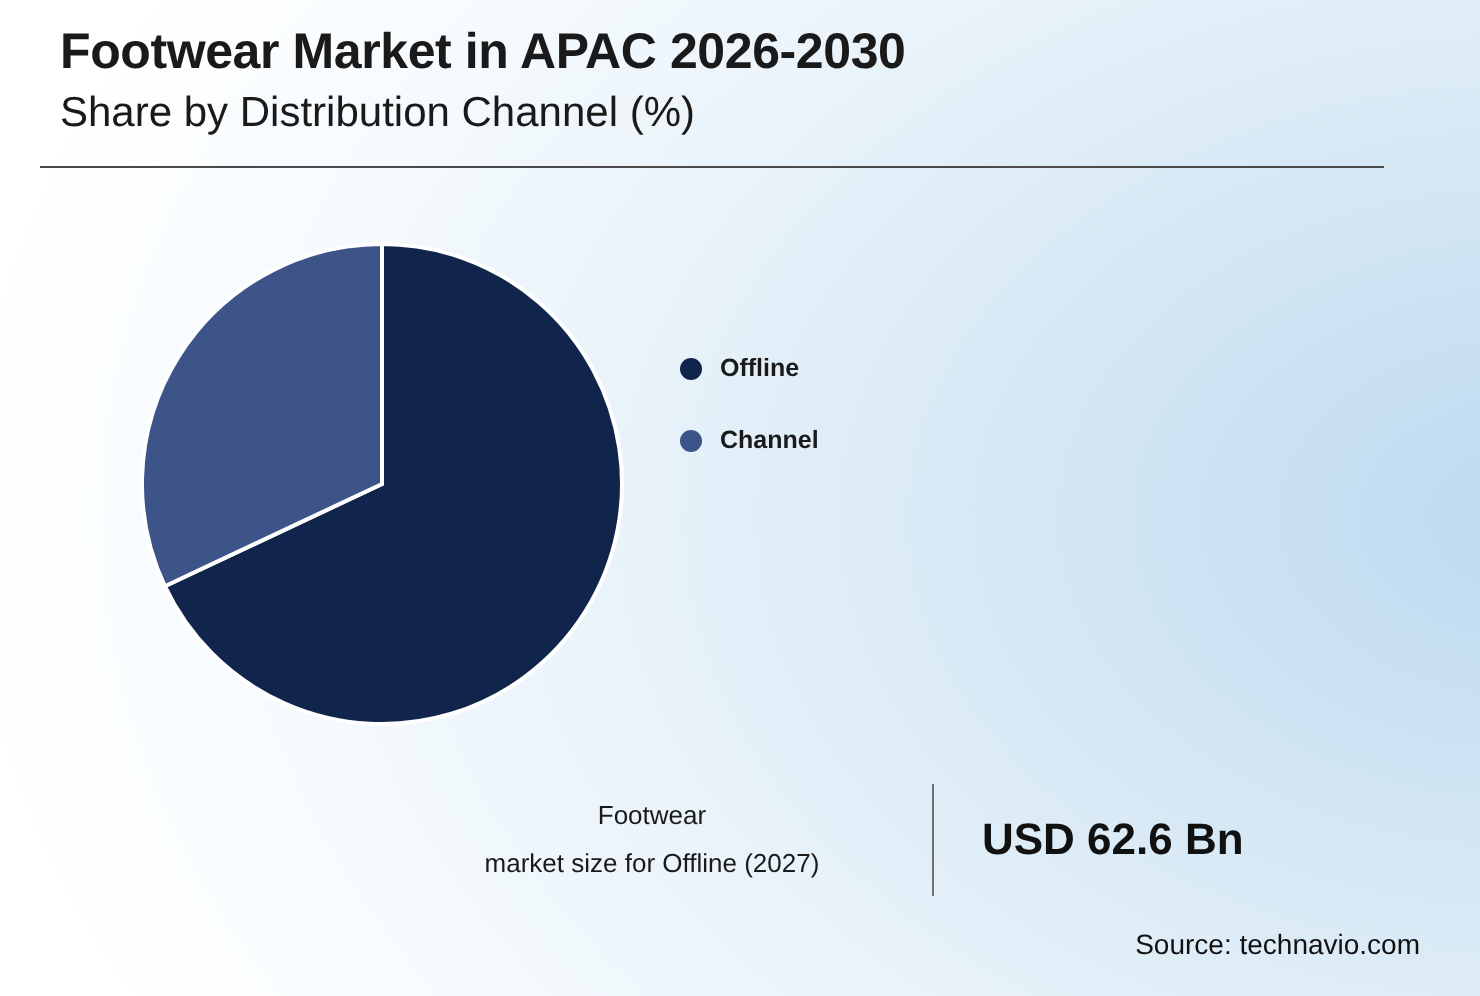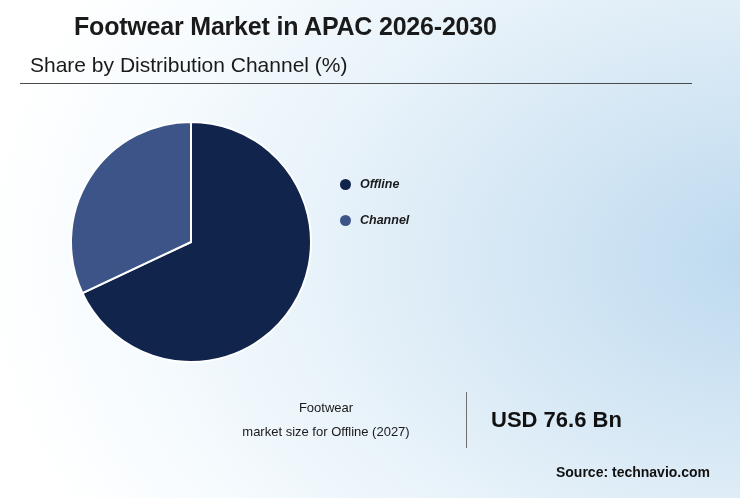--- a/index.html
+++ b/index.html
@@ -26,28 +26,27 @@
     top: 12px;
     width: 666px;
   }
   #chart-title {
     font-size: 25px;
     font-weight: bold;
     color: #1a1a1a;
     line-height: 1.18;
     letter-spacing: -0.2px;
     white-space: nowrap;
-    margin-left: 44px;
   }
   #chart-subtitle {
     font-size: 21px;
     font-weight: normal;
     color: #1a1a1a;
     line-height: 1.2;
-    margin-top: 10px;
+    margin-top: 2px;
     white-space: nowrap;
   }
   #title-rule {
     position: absolute;
     left: 20px;
     top: 83px;
     width: 672px;
     height: 1px;
     background: #4a4a4a;
   }
@@ -79,21 +78,20 @@
     height: 11px;
     border-radius: 50%;
     margin-right: 9px;
     flex: 0 0 auto;
   }
   .legend-label {
     font-size: 12.5px;
     font-weight: bold;
     color: #1a1a1a;
     white-space: nowrap;
-    font-style: italic;
   }
   #callout {
     position: absolute;
     left: 198px;
     top: 392px;
     width: 500px;
     display: flex;
     align-items: center;
   }
   #callout-label {
@@ -116,21 +114,21 @@
     font-size: 22px;
     font-weight: bold;
     color: #111111;
     white-space: nowrap;
   }
   #source {
     position: absolute;
     right: 30px;
     bottom: 18px;
     font-size: 14px;
-    font-weight: bold;
+    font-weight: normal;
     color: #111111;
     white-space: nowrap;
   }
 </style>
 </head>
 <body>
 
 <div id="page">
 
   <div id="title-block">
@@ -159,18 +157,18 @@
       <span class="legend-label">Channel</span>
     </div>
   </div>
 
   <div id="callout">
     <div id="callout-label">
       <div>Footwear</div>
       <div>market size for Offline (2027)</div>
     </div>
     <div id="callout-divider"></div>
-    <div id="callout-value">USD 76.6 Bn</div>
+    <div id="callout-value">USD 62.6 Bn</div>
   </div>
 
   <div id="source">Source: technavio.com</div>
 
 </div>
 
 </body></html>

